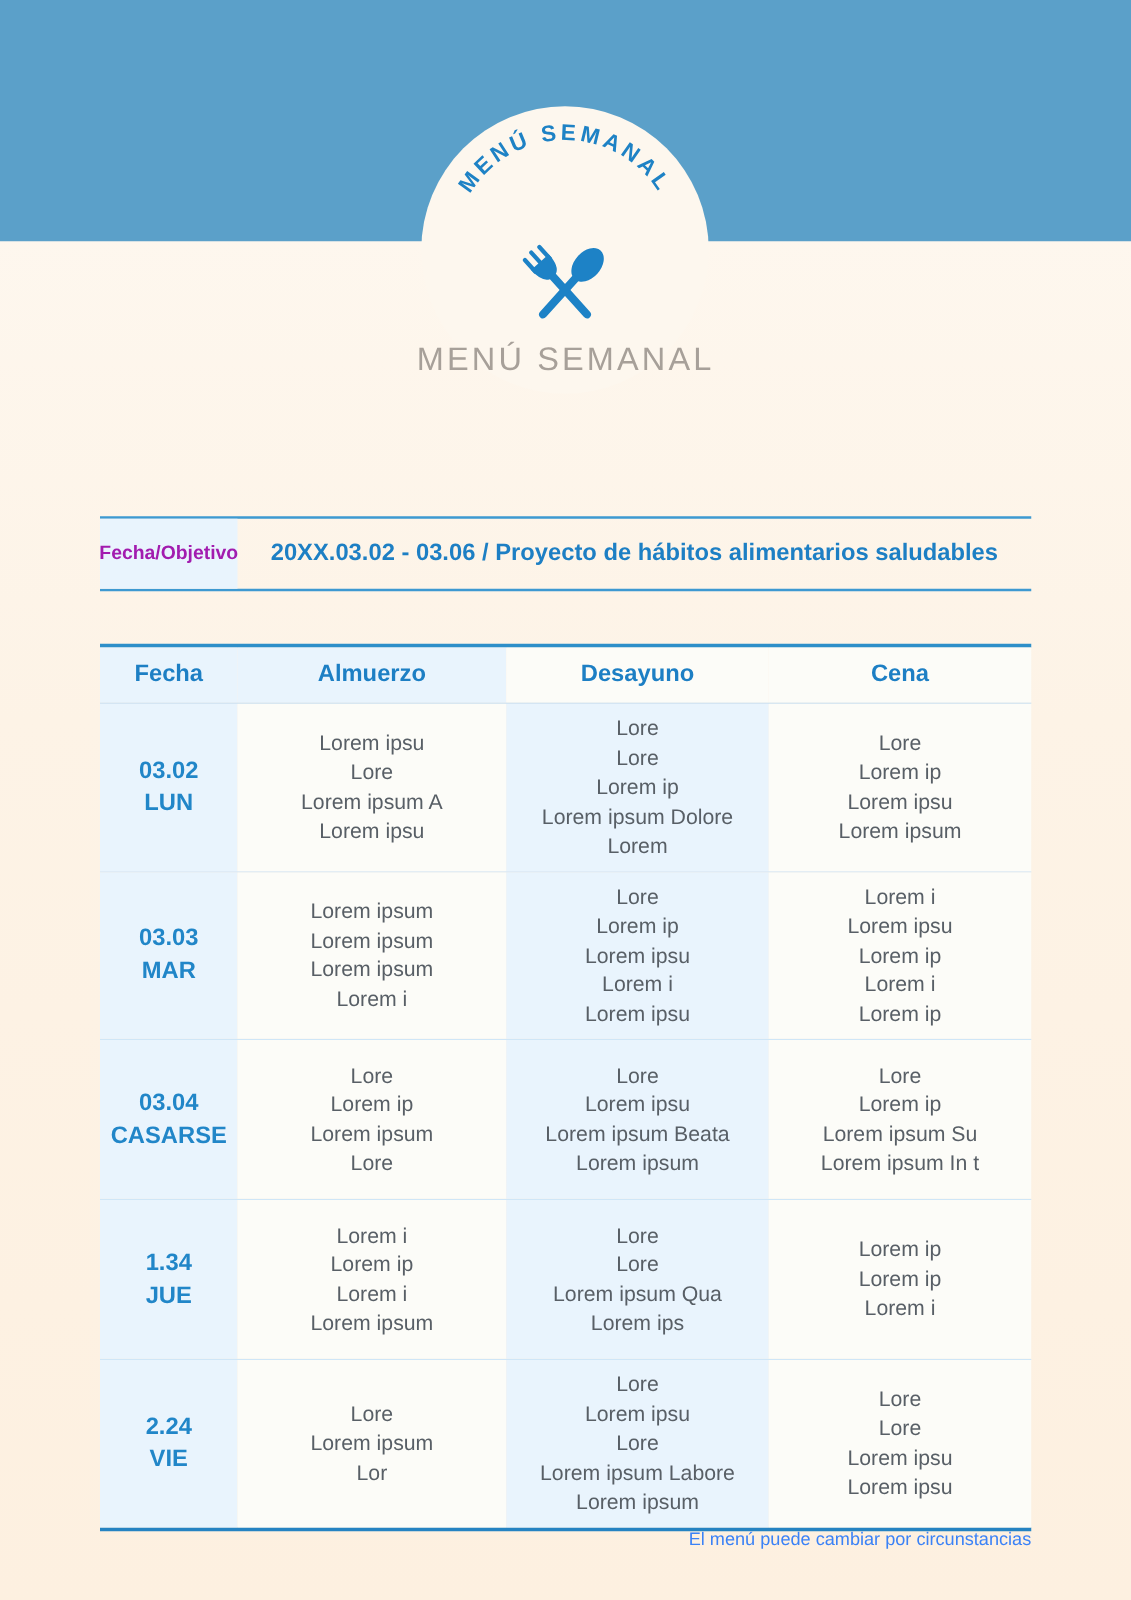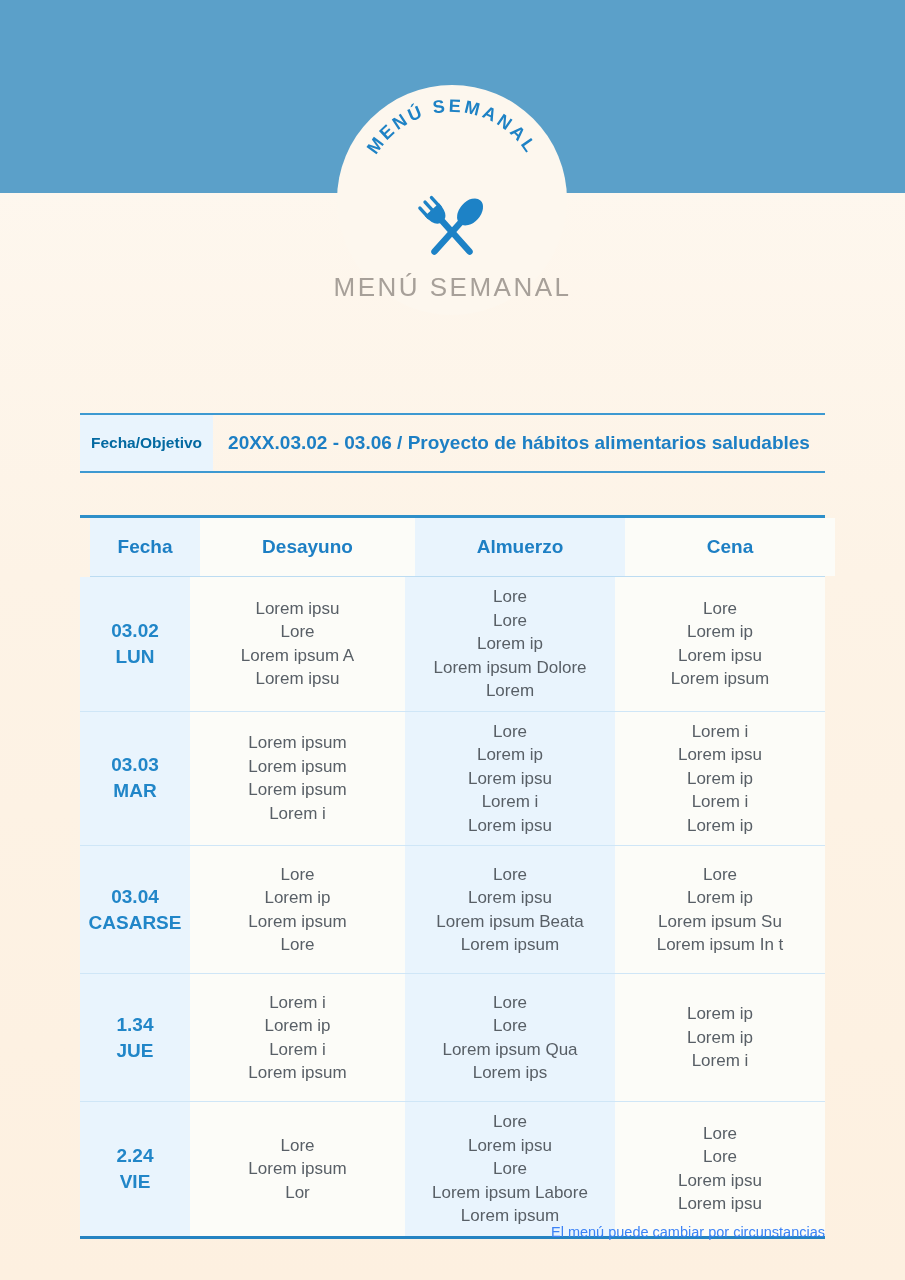--- a/index.html
+++ b/index.html
@@ -14,34 +14,34 @@
   .emblem { position:absolute; left:322px; top:70px; width:260px; height:260px; }
   .title-wrap { position:absolute; top:258px; left:0; width:905px; text-align:center; }
   .title { font-size:50px; font-weight:700; color:#1c86cc; letter-spacing:-0.5px; }
   .subtitle { margin-top:14px; font-size:26px; color:#a7a099; letter-spacing:2.5px; }
   .objective {
     position:absolute; top:413px; left:80px; width:745px;
     border-top:2px solid #3d99d1; border-bottom:2px solid #3d99d1;
     display:flex; align-items:stretch; min-height:60px;
   }
   .objective .label {
-    width:133px; background:#e9f4fd; color:#0369a1;
+    width:110px; background:#e9f4fd; color:#a21caf;
     font-size:15.5px; font-weight:700;
     display:flex; align-items:center; justify-content:center;
   }
   .objective .value {
     flex:1; display:flex; align-items:center; justify-content:center;
     color:#1d7fc4; font-size:19px; font-weight:700;
   }
   .menu-table {
     position:absolute; top:515px; left:80px; width:745px;
     border-top:3px solid #2e8fc9; border-bottom:3px solid #2583c2;
   }
   .t-head, .t-row { display:grid; grid-template-columns:110px 215px 210px 210px; }
-  .t-head { height:59px; border-bottom:1.5px solid #bcdcf2;margin-left:10px; }
+  .t-head { height:45px; border-bottom:1.5px solid #bcdcf2; }
   .t-head .hcell {
     display:flex; align-items:center; justify-content:center;
     color:#1d7fc4; font-size:19px; font-weight:700;
   }
   .t-row { min-height:128px; }
   .t-row + .t-row { border-top:1.5px solid #cfe6f7; }
   .cell {
     display:flex; flex-direction:column; align-items:center; justify-content:center;
     padding:8px 4px; text-align:center;
   }
@@ -90,22 +90,22 @@
 </div>
 
 <div class="objective">
   <div class="label">Fecha/Objetivo</div>
   <div class="value">20XX.03.02 - 03.06 / Proyecto de hábitos alimentarios saludables</div>
 </div>
 
 <div class="menu-table">
   <div class="t-head">
       <div class="hcell shade">Fecha</div>
+      <div class="hcell shade">Almuerzo</div>
       <div class="hcell plain">Desayuno</div>
-      <div class="hcell shade">Almuerzo</div>
       <div class="hcell plain">Cena</div>
     </div>
   <div id="rows-host">
       <div class="t-row">
         <div class="cell cell-fecha shade">
           <div class="date">03.02</div>
           <div class="day">LUN</div>
         </div>
         <div class="cell plain">
           <div class="line">Lorem ipsu</div>

